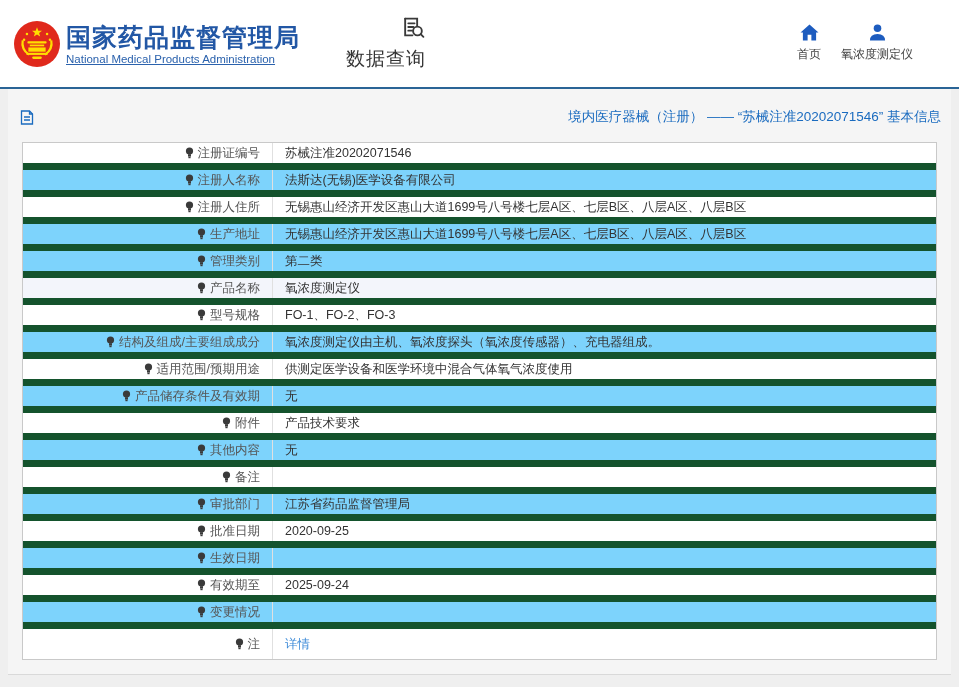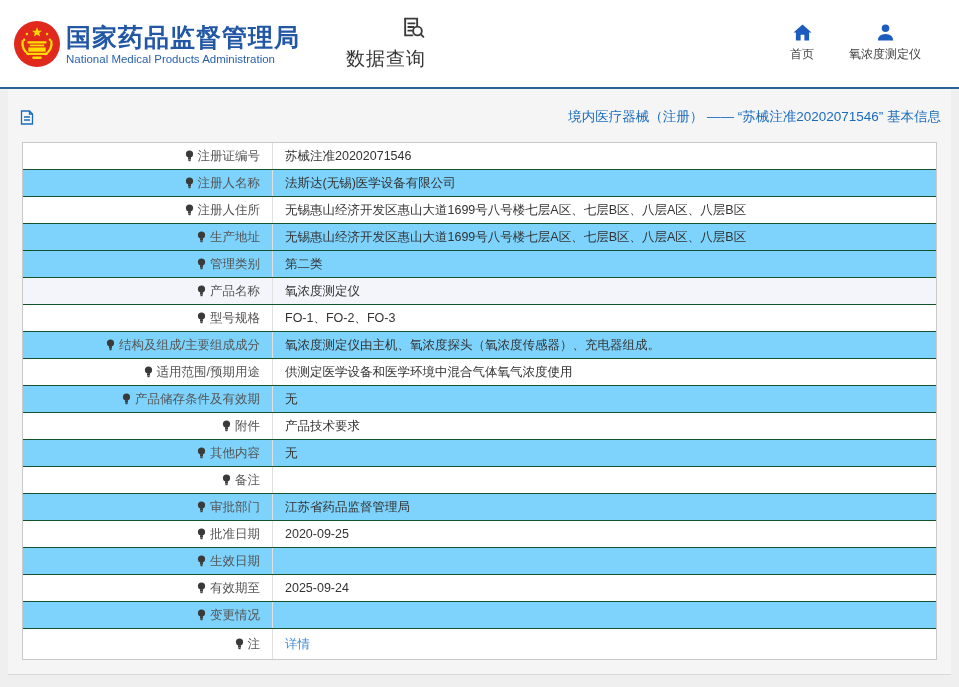--- a/index.html
+++ b/index.html
@@ -12,42 +12,42 @@
   
   .site-header {
     height:89px; background:#ffffff;
     border-bottom:2px solid #2a6496;
     display:flex; align-items:center;
     padding:0 14px;
   }
   .brand { display:flex; align-items:center; gap:6px; cursor:pointer; }
   .emblem { width:46px; height:46px; flex:0 0 46px; }
   .brand-title { font-size:25px; font-weight:700; color:#2257a5; line-height:1.2; letter-spacing:1px; white-space:nowrap; }
-  .brand-sub { font-size:11.5px; color:#2b62ad; margin-top:1px; white-space:nowrap; }
+  .brand-sub { font-size:11.5px; color:#2b62ad; margin-top:1px; white-space:nowrap;text-decoration:underline; }
   .section-tab { display:flex; align-items:flex-end; gap:6px; margin-left:46px; cursor:pointer;flex-direction:column; }
   .section-label { font-size:19px; color:#333; letter-spacing:1px; }
-  .header-nav { margin-left:auto; display:flex; gap:35px; margin-right:24px;text-align:right; }
+  .header-nav { margin-left:auto; display:flex; gap:20px; margin-right:32px;text-align:right; }
   .hnav-item { display:flex; flex-direction:column; align-items:center; gap:5px; cursor:pointer; }
   .hnav-label { font-size:12px; color:#444; white-space:nowrap; }
   
   .content {
     margin:0 8px; background:#f5f5f5;
     border-bottom:1px solid #d9d9d9;
     padding:17px 10px 14px;
     min-height:584px;
   }
   .page-title {
     display:flex; align-items:center; gap:5px;
     color:#1a6bbf; font-size:13.5px;
     padding-left:2px; margin:2px 0 16px;
     white-space:nowrap;
     justify-content:space-between;
   }
   .info-table { background:#ffffff; border:1px solid #c9c9c9; margin:0 4px; }
-  .trow { display:flex; align-items:stretch; height:27px; border-bottom:1px solid #14532d; font-size:12.5px; }
+  .trow { display:flex; align-items:stretch; height:27px; border-bottom:7px solid #14532d; font-size:12.5px; }
   .trow:last-child { border-bottom:none; height:30px; }
   .trow.alt { background:#7dd3fc;justify-content:center; }
   .trow.hl  { background:#f3f5fb; }
   .tlabel {
     flex:0 0 250px; width:250px;
     border-right:1px solid #e0e0e0;
     display:flex; align-items:center; justify-content:flex-end; gap:4px;
     padding-right:12px; color:#555; text-align:right; white-space:nowrap;
   }
   .tvalue { flex:1; display:flex; align-items:center; padding-left:12px; color:#333; white-space:nowrap; }

